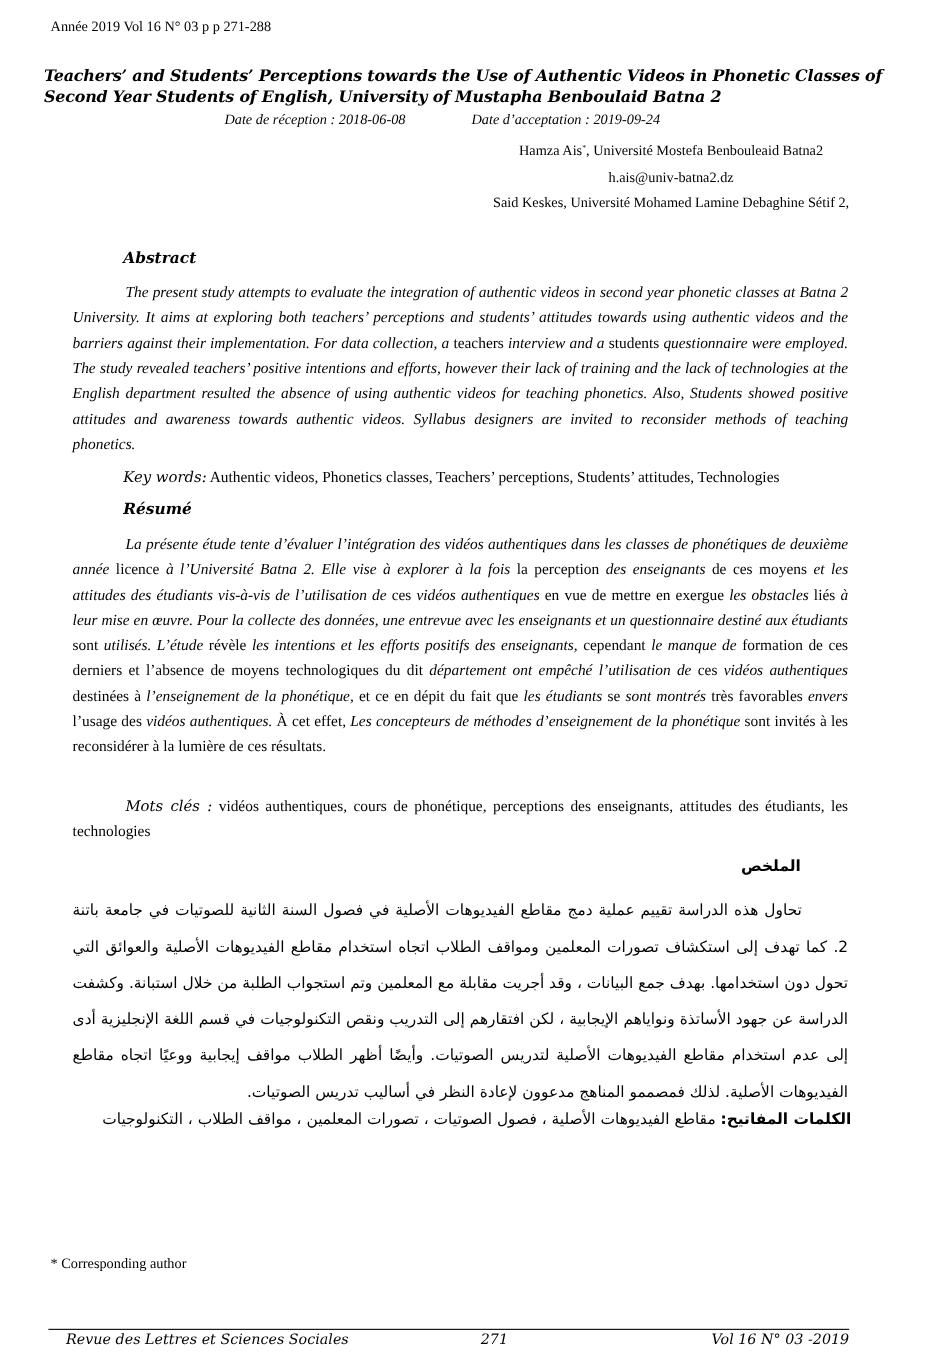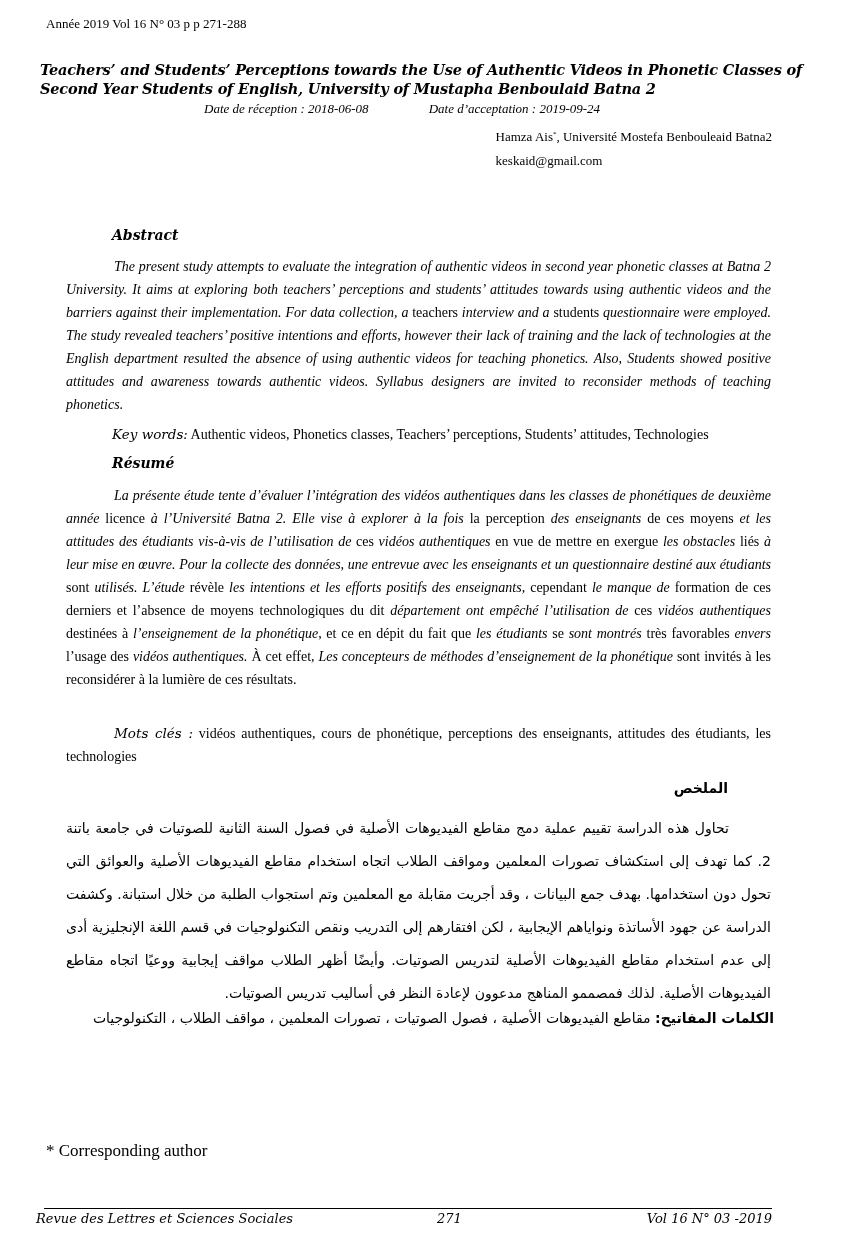--- a/index.html
+++ b/index.html
@@ -9,56 +9,57 @@
   }
   .abs { position: absolute; }
   .header-line { left: 46px; top: 16px; font-size: 13px; text-align: right; }
   .title {
     left: 40px; width: 768px; top: 60px; 
     font-style: italic; font-weight: bold; font-size: 14.5px; line-height: 19px;
     font-family: "DejaVu Serif", serif; letter-spacing: -0.2px;
   }
   .dates { left: 204px; top: 101px; font-style: italic; font-size: 13px; white-space: pre; }
   .dates span { display: inline-block; }
-  .authors { right: 76px; top: 123px; text-align: left; font-size: 13px; line-height: 23.5px; }
+  .authors { right: 76px; top: 123px; text-align: center; font-size: 13px; line-height: 23.5px; }
   .authors sup { font-size: 7px; vertical-align: 5px; }
   .heading { font-style: italic; font-weight: bold; font-size: 14px; font-family: "DejaVu Serif", serif; }
   .para {
     left: 66px; width: 705px; font-size: 14px; line-height: 23px; text-align: justify;
   }
   .para .indent { display: inline-block; width: 48px; }
   .it { font-style: italic; }
   .kw-label { font-style: italic; font-weight: normal; font-family: "DejaVu Serif", serif; font-size: 13.5px; }
   .arabic {
     left: 66px; width: 705px; direction: rtl; text-align: justify;
     font-family: "DejaVu Sans", sans-serif; font-size: 14px; line-height: 33px;
   }
   .ar-heading { right: 120px; top: 780px; direction: rtl; font-weight: bold; font-size: 14px;
     font-family: "DejaVu Sans", sans-serif; margin-left: 16px; }
   .ar-kw { right: 74px; top: 1010px; direction: rtl; font-family: "DejaVu Sans", sans-serif; font-size: 14px; }
   .ar-kw b { font-weight: bold; }
-  .footnote { left: 46px; top: 1141px; font-size: 17px; }
+  .footnote { left: 46px; top: 1141px; font-size: 13px; }
   .footer-rule { left: 44px; width: 728px; top: 1208px; height: 0; border-top: 1px solid #000; }
   .footer { top: 1211px; font-style: italic; font-size: 13px; font-family: "DejaVu Serif", serif; }
-  .footer-left { left: 36px; text-align: center; }
+  .footer-left { left: 60px; text-align: center; }
   .footer-center { left: 437px; }
   .footer-right { right: 76px; }
 </style>
 </head>
 <body>
 
 <div class="abs header-line">Année 2019 Vol 16   N° 03 p p 271-288</div>
 
 <div class="abs title">Teachers’ and Students’ Perceptions towards the Use of Authentic Videos in Phonetic Classes of Second Year Students of English, University of Mustapha Benboulaid Batna 2</div>
 
 <div class="abs dates"><span>Date de réception : 2018-06-08</span><span style="width:60px"></span><span>Date d’acceptation : 2019-09-24</span></div>
 
 <div class="abs authors">
   <div><span>Hamza Ais</span><sup>*</sup><span>, Université Mostefa Benbouleaid Batna2</span></div>
-  <div>keskaid@gmail.com</div>
+  <div>h.ais@univ-batna2.dz</div>
+  <div><span>Said Keskes</span><span>, Université Mohamed Lamine Debaghine Sétif 2,</span></div>
 </div>
 
 <div class="abs heading" style="left:112px; top:227px;">Abstract</div>
 <div class="abs para" style="top:255px;"><span class="indent"></span><span id="abstract-segs"><span class="it">The present study attempts to evaluate the integration of authentic videos in second year phonetic classes at Batna 2 University. It aims at exploring both teachers’ perceptions and students’ attitudes towards using authentic videos and the barriers against their implementation. For data collection, a </span><span>teachers</span><span class="it"> interview and a </span><span>students</span><span class="it"> questionnaire were employed. The study revealed teachers’ positive intentions  and efforts, however their  lack of training  and the lack of technologies at the English department resulted the absence of using authentic videos for teaching phonetics. Also, Students showed positive attitudes and awareness towards authentic videos. Syllabus designers are invited to reconsider methods of teaching phonetics.</span></span></div>
 
 <div class="abs para" style="left:112px; width:660px; top:423px;"><span class="kw-label">Key words:</span><span> Authentic videos, Phonetics classes, Teachers’ perceptions, Students’ attitudes, Technologies</span></div>
 
 <div class="abs heading" style="left:112px; top:455px;">Résumé</div>
 <div class="abs para" style="top:484px;"><span class="indent"></span><span id="resume-segs"><span class="it">La présente étude tente d’évaluer l’intégration des vidéos authentiques dans les classes de phonétiques de deuxième année</span><span> licence </span><span class="it">à l’Université Batna 2. Elle vise à explorer à la fois</span><span> la perception </span><span class="it">des enseignants</span><span> de ces moyens </span><span class="it">et les attitudes des étudiants vis-à-vis de l’utilisation de</span><span> ces </span><span class="it">vidéos authentiques</span><span> en vue de mettre en exergue </span><span class="it">les obstacles</span><span> liés </span><span class="it">à leur mise en œuvre. Pour la collecte des données, une entrevue avec les enseignants et un questionnaire destiné aux étudiants</span><span> sont </span><span class="it">utilisés. L’étude</span><span> révèle </span><span class="it">les intentions et les efforts positifs des enseignants,</span><span> cependant </span><span class="it">le manque de</span><span> formation de ces derniers et l’absence de moyens technologiques du dit </span><span class="it">département ont empêché l’utilisation de</span><span> ces </span><span class="it">vidéos authentiques</span><span> destinées à </span><span class="it">l’enseignement de la phonétique</span><span>, et ce en dépit du fait que </span><span class="it">les étudiants</span><span> se </span><span class="it">sont montrés</span><span> très favorables </span><span class="it">envers</span><span> l’usage des </span><span class="it">vidéos authentiques.</span><span> À cet effet, </span><span class="it">Les concepteurs de méthodes d’enseignement de la phonétique</span><span> sont invités à les reconsidérer à la lumière de ces résultats.</span></span></div>
 

